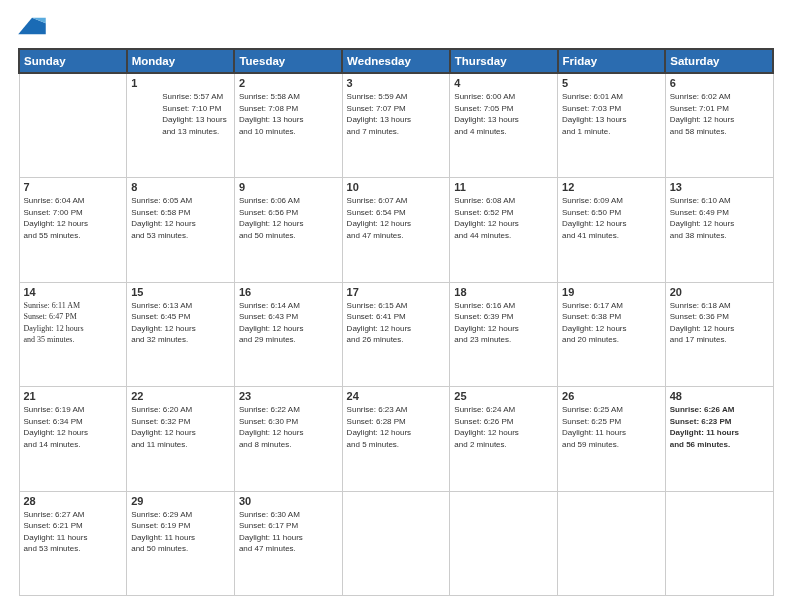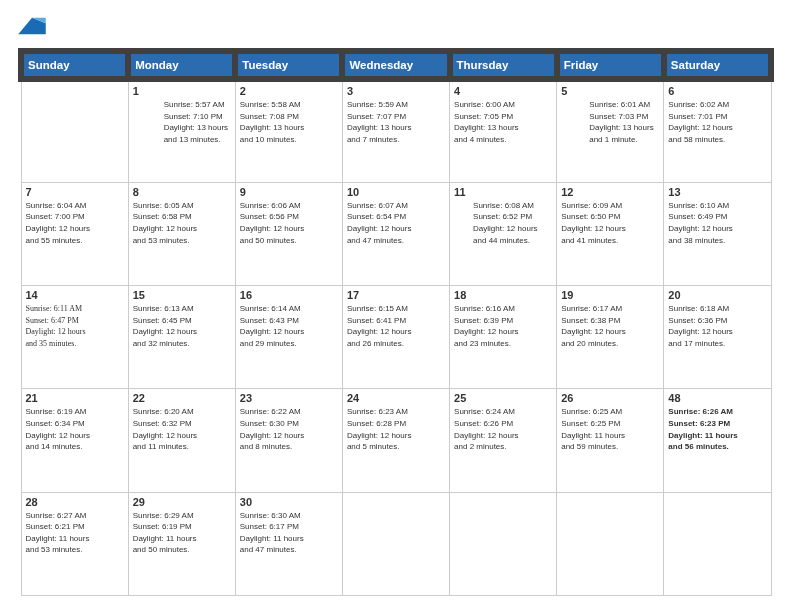--- a/index.html
+++ b/index.html
@@ -59,21 +59,21 @@
       flex: 1;
       table-layout: fixed;
     }
     .calendar thead tr th {
       background-color: #2b6cb0;
       color: #fff;
       font-size: 11.5px;
       font-weight: bold;
       padding: 5px 4px;
       text-align: left;
-      border: 6px solid #404040;
+      border: 2px solid #404040;
     }
     .calendar tbody tr td {
       border: 1px solid #ccc;
       vertical-align: top;
       padding: 3px 4px;
       font-size: 8.5px;
       color: #333;
       height: 82px;
       width: 113px;
     }
@@ -157,21 +157,21 @@
           </td>
           <td>
             <span class="day-num">4</span>
             <div class="day-info" style="white-space: pre-line;">Sunrise: 6:00 AM
 Sunset: 7:05 PM
 Daylight: 13 hours
 and 4 minutes.</div>
           </td>
           <td>
             <span class="day-num">5</span>
-            <div class="day-info" style="white-space: pre-line; margin-left: 28px;">Sunrise: 6:01 AM
+            <div class="day-info" style="white-space: pre-line;">Sunrise: 6:01 AM
 Sunset: 7:03 PM
 Daylight: 13 hours
 and 1 minute.</div>
           </td>
           <td>
             <span class="day-num">6</span>
             <div class="day-info" style="white-space: pre-line;">Sunrise: 6:02 AM
 Sunset: 7:01 PM
 Daylight: 12 hours
 and 58 minutes.</div>
@@ -201,21 +201,21 @@
           </td>
           <td>
             <span class="day-num">10</span>
             <div class="day-info" style="white-space: pre-line;">Sunrise: 6:07 AM
 Sunset: 6:54 PM
 Daylight: 12 hours
 and 47 minutes.</div>
           </td>
           <td>
             <span class="day-num">11</span>
-            <div class="day-info" style="white-space: pre-line; margin-left: 19px;">Sunrise: 6:08 AM
+            <div class="day-info" style="white-space: pre-line;">Sunrise: 6:08 AM
 Sunset: 6:52 PM
 Daylight: 12 hours
 and 44 minutes.</div>
           </td>
           <td>
             <span class="day-num">12</span>
             <div class="day-info" style="white-space: pre-line;">Sunrise: 6:09 AM
 Sunset: 6:50 PM
 Daylight: 12 hours
 and 41 minutes.</div>

